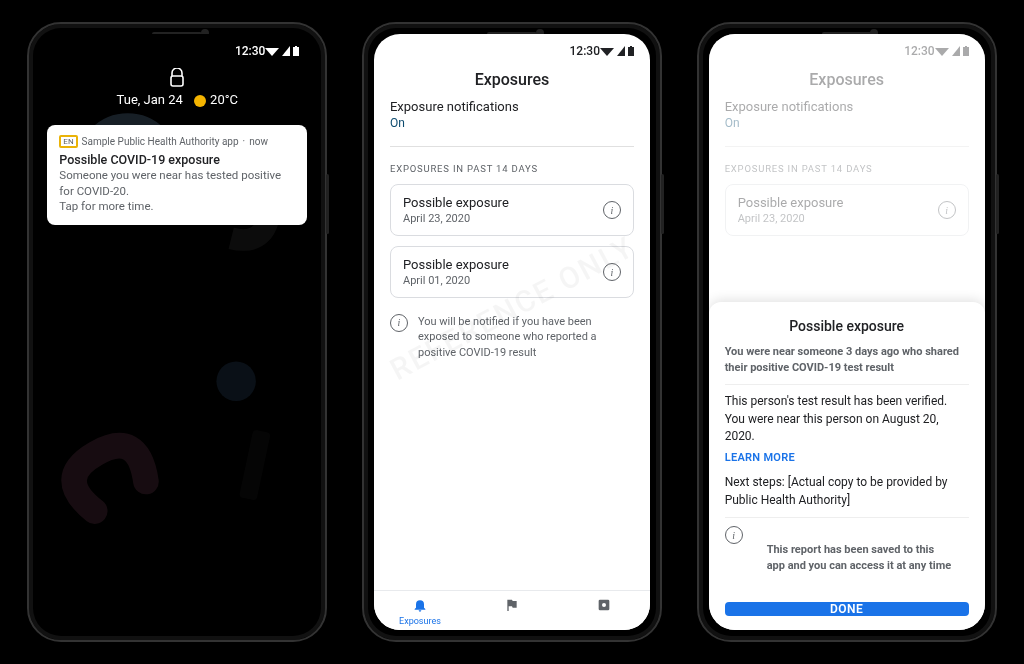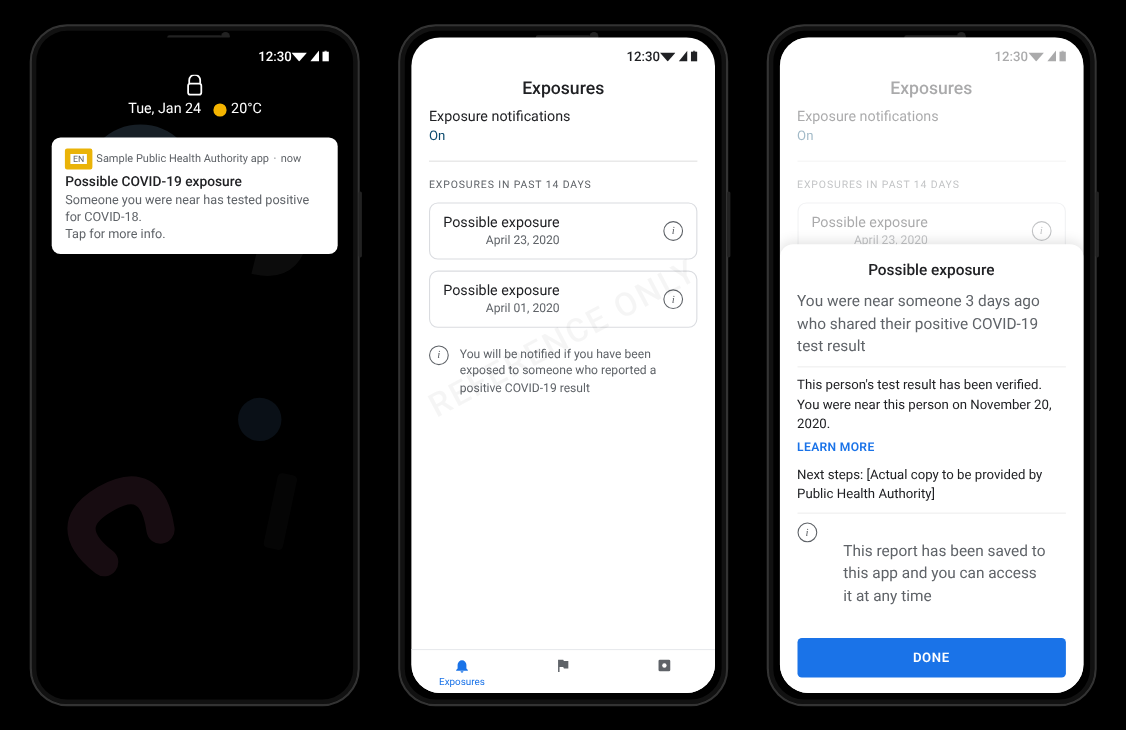--- a/index.html
+++ b/index.html
@@ -98,21 +98,21 @@
   .notif {
     background: #fff;
     color: #202124;
     border-radius: 8px;
     margin: 18px 8px;
     padding: 10px 12px;
     position: relative;
   }
   .notif .meta { font-size: 10px; color: #5f6368; display:flex; align-items:center; gap:4px; }
   .notif .meta .en {
-    border: 5px solid #eab308; font-size: 8px;
+    border: 2px solid #eab308; font-size: 8px;
     padding: 0 2px; border-radius: 2px;
   }
   .notif .title { font-size: 12.5px; font-weight: 500; margin-top: 4px; }
   .notif .body  { font-size: 11.5px; color: #5f6368; line-height: 1.35; margin-top: 1px; }
 
   
   .screen-light .header {
     text-align:center; font-size: 16px; font-weight: 500;
     padding: 8px 0 10px;
   }
@@ -125,21 +125,21 @@
     text-transform: uppercase; margin-bottom: 10px;
   }
   .card {
     border: 1px solid #dadce0;
     border-radius: 8px;
     padding: 10px 12px;
     display:flex; justify-content: space-between; align-items: center;
     margin-bottom: 10px;
   }
   .card .ctitle { font-size: 13px; }
-  .card .cdate  { font-size: 11px; color: #5f6368; margin-top:2px;text-align:right; }
+  .card .cdate  { font-size: 11px; color: #5f6368; margin-top:2px; }
   .info-icon {
     width: 18px; height: 18px;
     border: 1.4px solid #5f6368;
     border-radius: 50%;
     display:flex; align-items:center; justify-content:center;
     font-size: 10px; color:#5f6368;
     flex-shrink: 0;
     font-style: italic;
     font-family: Georgia, serif;
   }
@@ -177,28 +177,28 @@
   }
   .sheet {
     position:absolute; left:0; right:0; bottom:0;
     background:#fff;
     border-radius: 12px 12px 26px 26px;
     padding: 16px 16px 14px;
     box-shadow: 0 -2px 12px rgba(0,0,0,0.12);
   }
   .sheet h4 { text-align:center; font-size: 14px; font-weight:500; margin-bottom: 10px; }
   .sheet .line { font-size: 12px; line-height:1.45; margin-bottom: 6px; }
-  .sheet .muted { color:#5f6368; font-size:14px; line-height:1.45; margin-bottom: 8px;}
+  .sheet .muted { color:#5f6368; font-size:11px; line-height:1.45; margin-bottom: 8px; font-weight: bold;}
   .sheet .learn { color:#1a73e8; font-weight:600; font-size: 11px; letter-spacing:0.3px; margin: 6px 0 10px;}
   .sheet .thin-div { height:1px; background:#eee; margin: 8px 0; }
   .sheet .saved { display:flex; gap:8px; align-items:flex-start; margin: 6px 0 12px;}
   .done-btn {
     background:#1a73e8; color:#fff; text-align:center;
     font-weight:600; font-size:12px; letter-spacing:0.5px;
-    padding: 11px; border-radius:4px;
+    border-radius:4px;
   }
   .p3 .screen-light { overflow: hidden; }
 </style>
 </head>
 <body>
 
 <div class="phone p1">
   <div class="speaker"></div>
     <div class="camdot"></div>
   <div class="screen screen-dark lockscreen">
@@ -239,22 +239,22 @@
     </div>
     <div class="notif">
       <div class="meta">
         <span class="en">EN</span>
         <span>Sample Public Health Authority app</span>
         <span>·</span>
         <span>now</span>
       </div>
       <div class="title">Possible COVID-19 exposure</div>
       <div class="body">
-        <span>Someone you were near has tested positive for COVID-18.</span><br>
-        <span>Tap for more info.</span>
+        <span>Someone you were near has tested positive for COVID-20.</span><br>
+        <span>Tap for more time.</span>
       </div>
     </div>
   </div>
 </div>
 
 <div class="phone p2">
   <div class="speaker"></div>
     <div class="camdot"></div>
   <div class="screen screen-light">
     <div class="statusbar">
@@ -364,21 +364,21 @@
         <div class="info-icon">i</div>
       </div>
     </div>
 
     <div class="scrim"></div>
 
     <div class="sheet">
       <h4>Possible exposure</h4>
       <div class="muted">You were near someone 3 days ago who shared their positive COVID-19 test result</div>
       <div class="thin-div"></div>
-      <div class="line">This person's test result has been verified. You were near this person on November 20, 2020.</div>
+      <div class="line">This person's test result has been verified. You were near this person on August 20, 2020.</div>
       <div class="learn">LEARN MORE</div>
       <div class="line">Next steps: [Actual copy to be provided by Public Health Authority]</div>
       <div class="thin-div"></div>
       <div class="saved">
         <div class="info-icon">i</div>
         <div class="muted" style="margin:16px">This report has been saved to this app and you can access it at any time</div>
       </div>
       <div class="done-btn">DONE</div>
     </div>
   </div>

